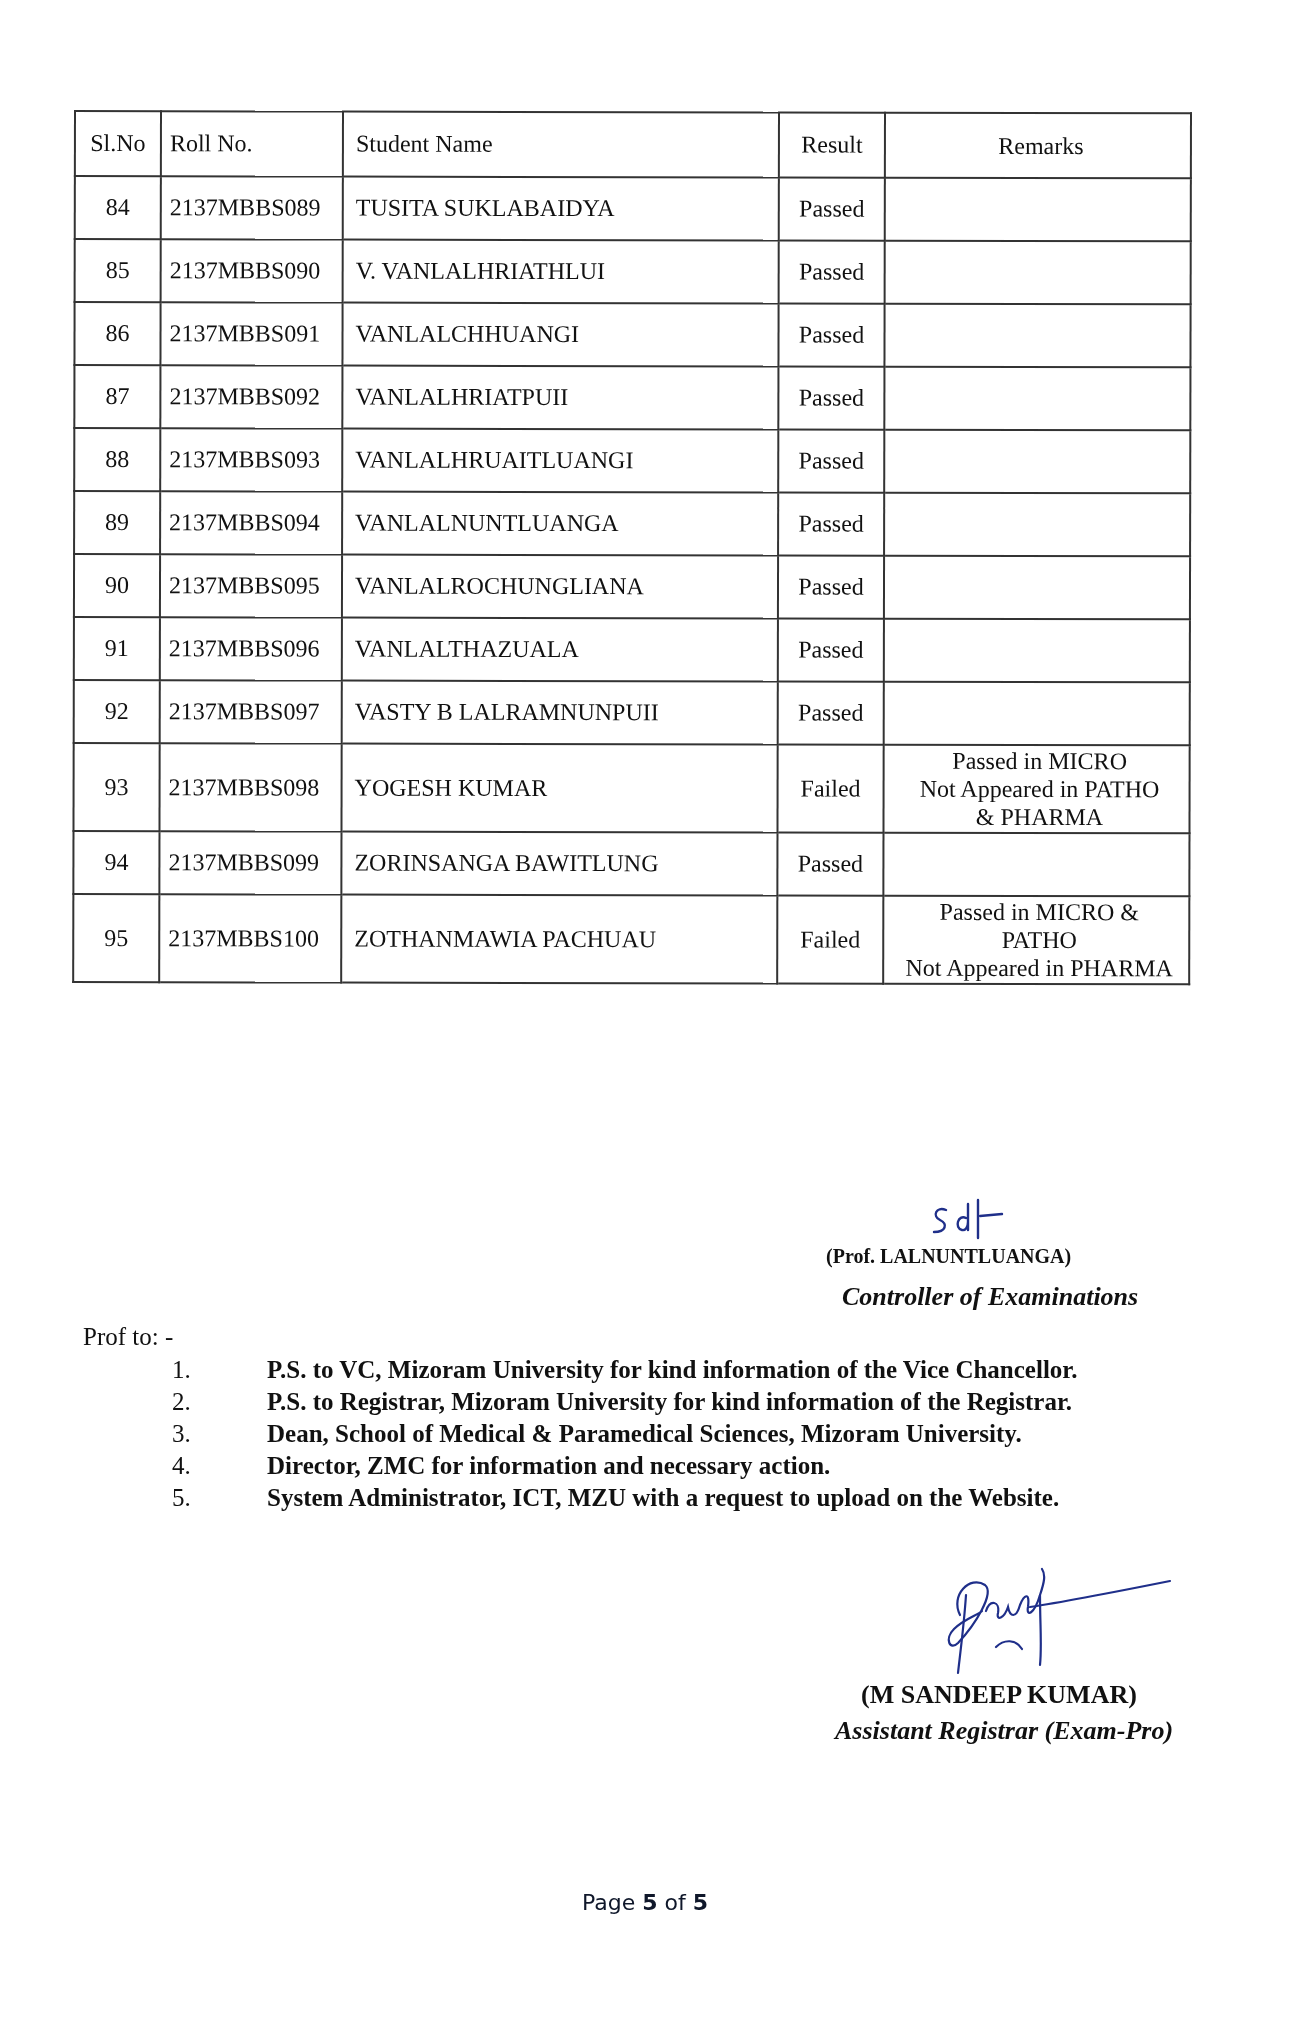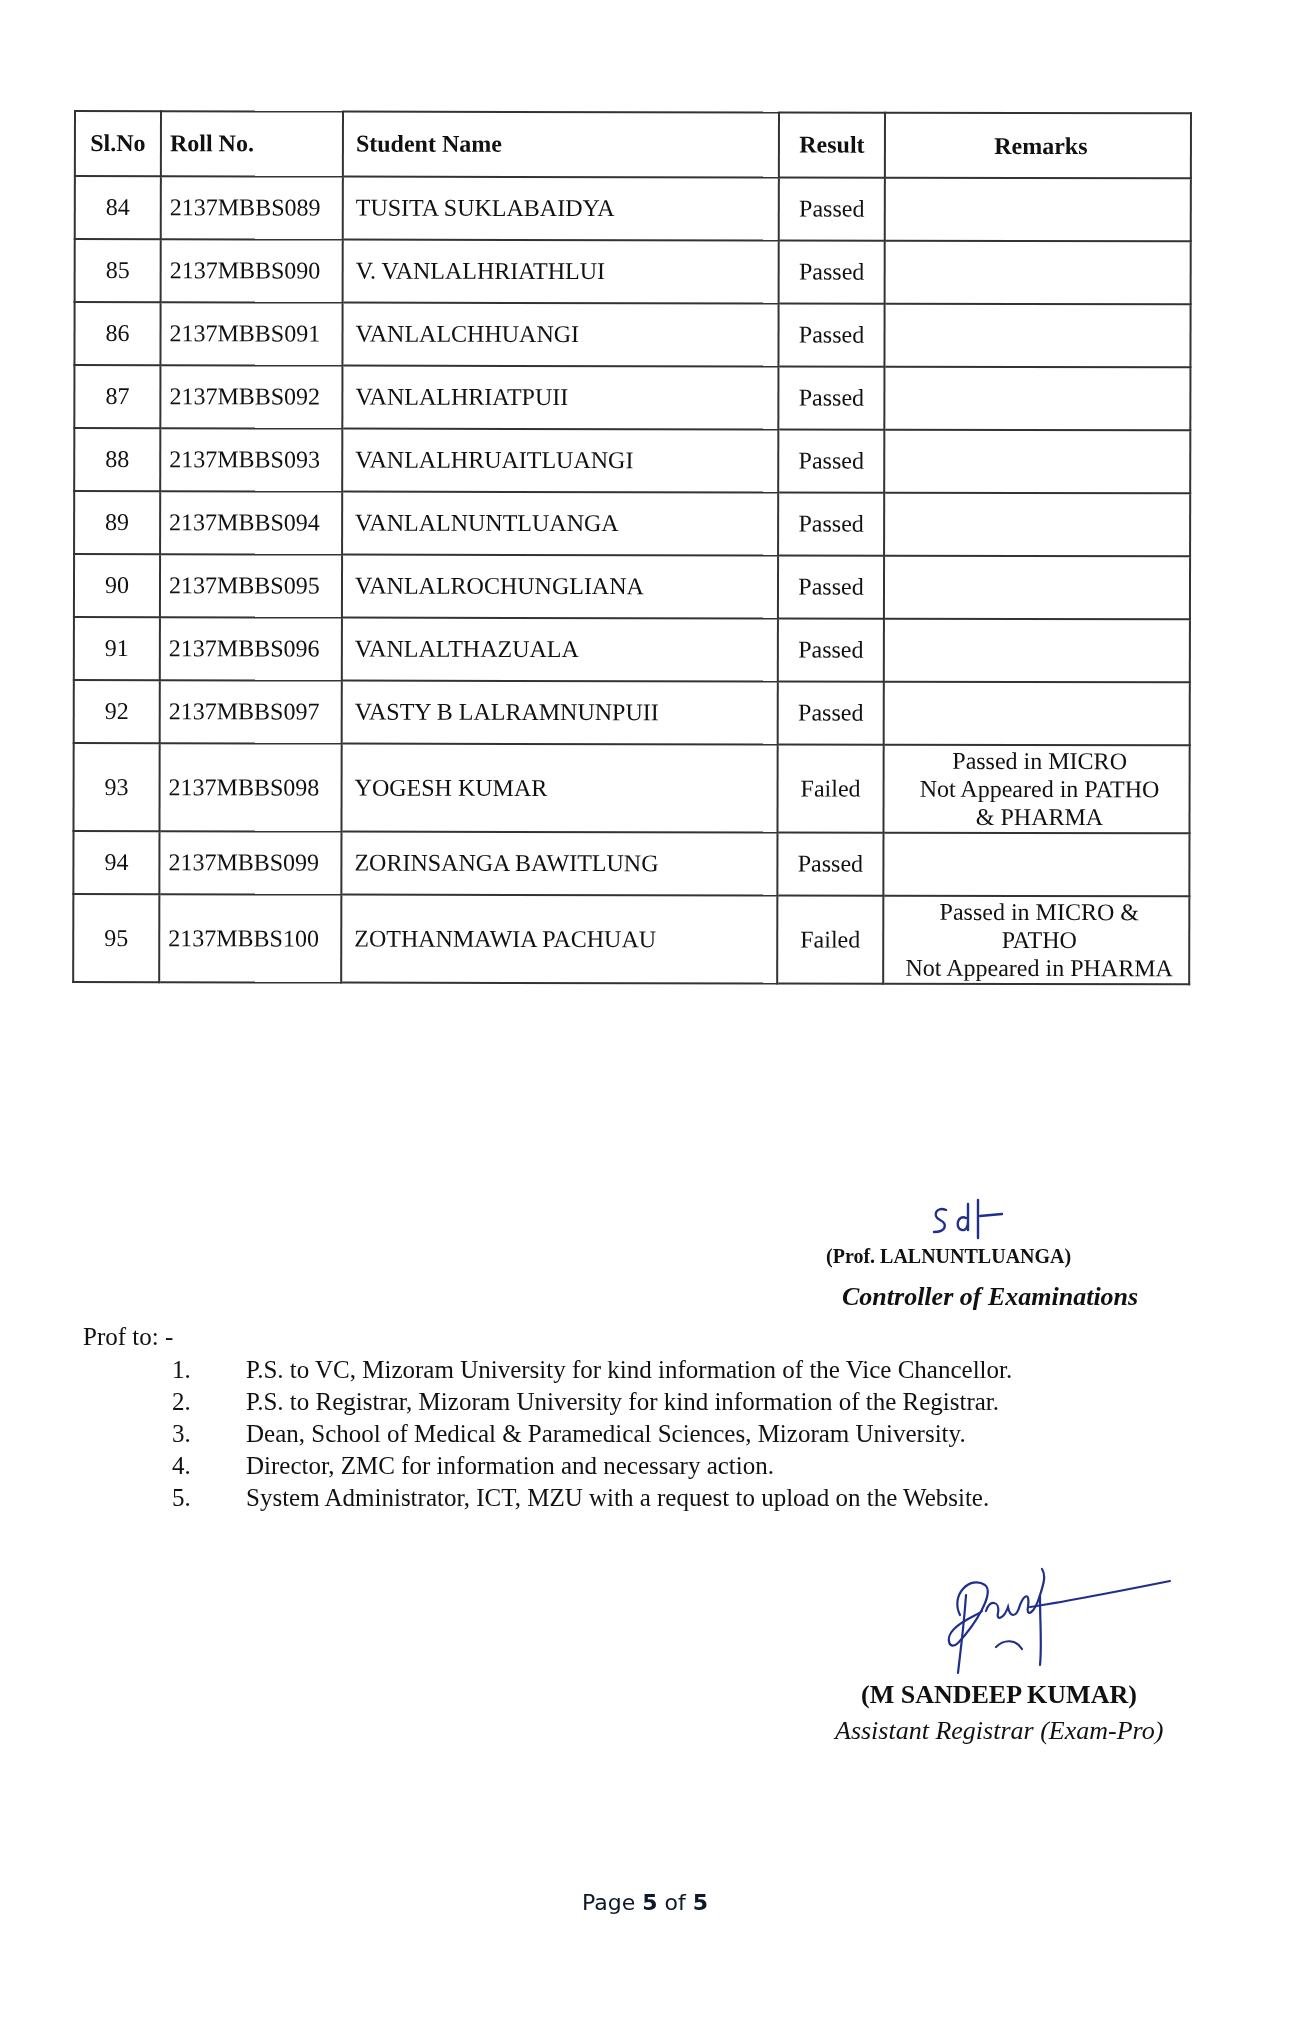--- a/index.html
+++ b/index.html
@@ -31,21 +31,21 @@
     font-size: 24px;
     transform: rotate(0.12deg);
     transform-origin: left top;
   }
   table.results th, table.results td {
     border: 2px solid #333333;
     padding: 0 8px;
     vertical-align: middle;
   }
   table.results th {
-    font-weight: bold;
+    font-weight: normal;
     height: 63px;
   }
   table.results td {
     height: 61px;
   }
   table.results tr.tall td {
     height: 86px;
     border-radius: 22px;
   }
   .col-sl { width: 68px; text-align: center; }
@@ -103,41 +103,42 @@
     white-space: nowrap;
   }
   .copy-num {
     position: absolute;
     left: 172px;
     width: 30px;
     text-align: left;
   }
   .copy-text {
     position: absolute;
-    left: 246px;
+    left: 267px;
+    font-weight: bold;
   }
   .sig2-mark {
     position: absolute;
     left: 930px;
     top: 1555px;
   }
   .sig2-name {
     position: absolute;
     left: 861px;
     top: 1680px;
     font-size: 26px;
     font-weight: bold;
     white-space: nowrap;
   }
   .sig2-title {
     position: absolute;
     left: 835px;
     top: 1716px;
     font-size: 26px;
-    font-weight: normal;
+    font-weight: bold;
     font-style: italic;
     white-space: nowrap;
   }
   .footer {
     position: absolute;
     left: 0;
     width: 1290px;
     top: 1890px;
     text-align: center;
     font-family: "DejaVu Sans", sans-serif;

